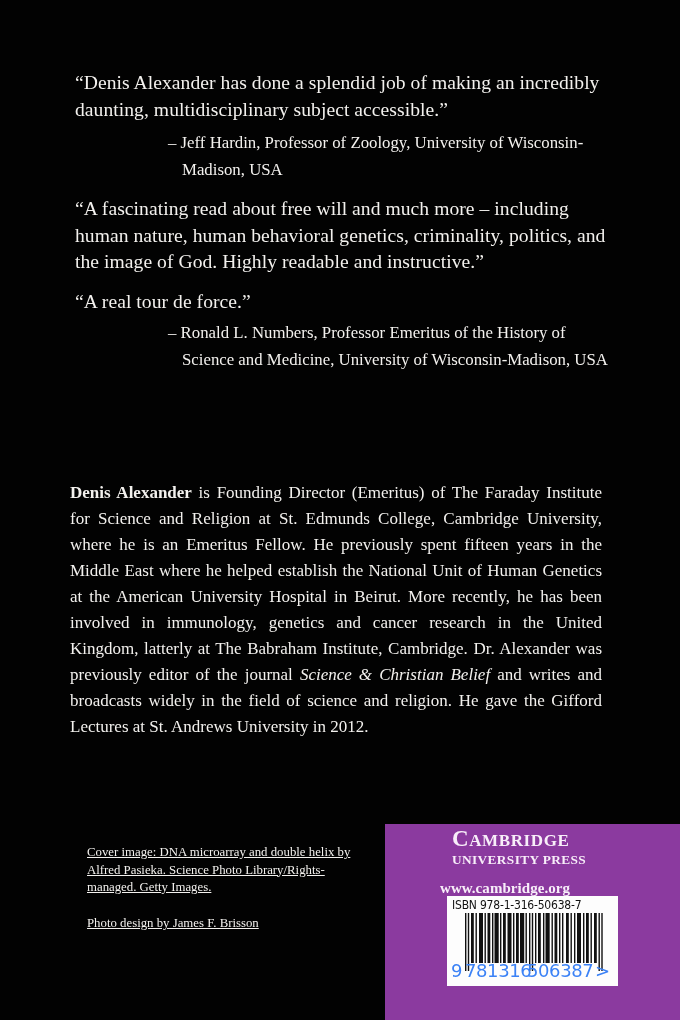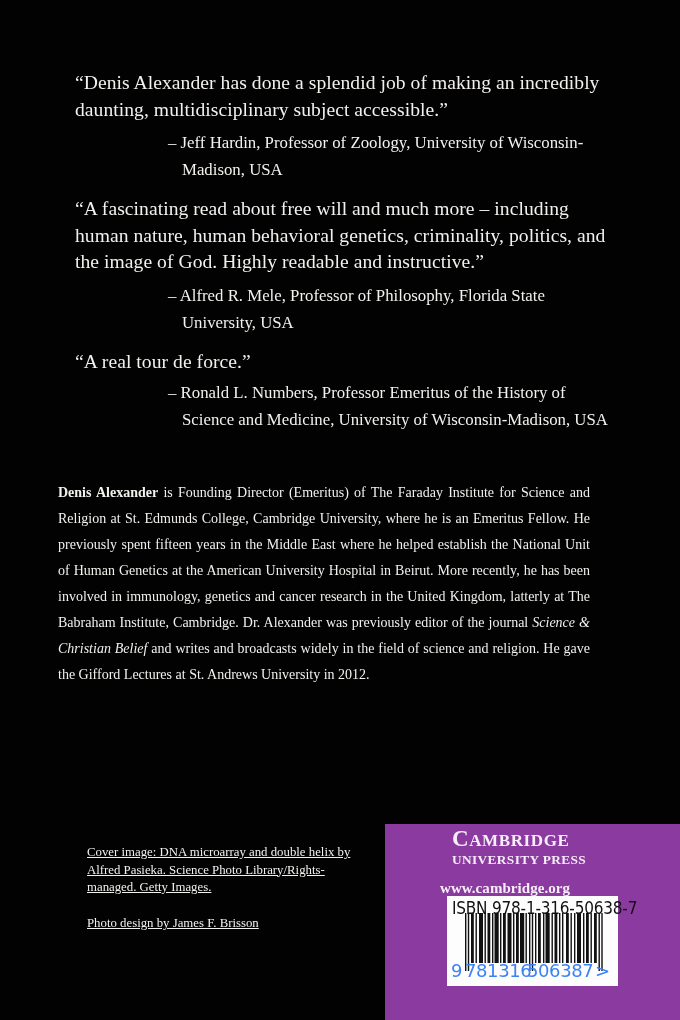--- a/index.html
+++ b/index.html
@@ -40,24 +40,24 @@
     padding-left: 14px;
     text-indent: -14px;
   }
   .blurb { margin-bottom: 13px; }
   .blurb.b1 .quote { }
   .blurb.b2 { margin-top: 0; }
   .blurb.b3 .attribution { margin-top: 4px; }
 
   .bio {
     position: absolute;
-    left: 58px;
+    left: 70px;
     top: 480px;
     width: 532px;
-    font-size: 14px;
+    font-size: 17px;
     line-height: 26px;
     text-align: justify;
     margin: 0;
   }
   .bio b { font-weight: bold; }
   .bio i { font-style: italic; }
 
   .credits {
     position: absolute;
     left: 75px;
@@ -117,21 +117,21 @@
     top: 72px;
     width: 171px;
     height: 90px;
     background: #fdfdfd;
   }
   .isbn-text {
     position: absolute;
     left: 5px;
     top: 2px;
     font-family: "DejaVu Sans Condensed", "DejaVu Sans", sans-serif;
-    font-size: 17px;
+    font-size: 12px;
     color: #111;
     white-space: nowrap;
     letter-spacing: -0.2px;
   }
   .bars {
     position: absolute;
     left: 18px;
     top: 17px;
     width: 140px;
     height: 58px;
@@ -158,21 +158,20 @@
 
 <div class="page">
 
   <div class="blurbs">
     <div class="blurb b1">
       <p class="quote">“Denis Alexander has done a splendid job of making an incredibly daunting, multidisciplinary subject accessible.”</p>
       <p class="attribution">– Jeff Hardin, Professor of Zoology, University of Wisconsin-Madison, USA</p>
     </div>
     <div class="blurb b2">
       <p class="quote">“A fascinating read about free will and much more – including human nature, human behavioral genetics, criminality, politics, and the image of God. Highly readable and instructive.”</p>
-      <p class="attribution">– Alfred R. Mele, Professor of Philosophy, Florida State University, USA</p>
     </div>
     <div class="blurb b3">
       <p class="quote">“A real tour de force.”</p>
       <p class="attribution">– Ronald L. Numbers, Professor Emeritus of the History of Science and Medicine, University of Wisconsin-Madison, USA</p>
     </div>
   </div>
 
   <p class="bio"><b>Denis Alexander</b><span> is Founding Director (Emeritus) of The Faraday Institute for Science and Religion at St. Edmunds College, Cambridge University, where he is an Emeritus Fellow. He previously spent fifteen years in the Middle East where he helped establish the National Unit of Human Genetics at the American University Hospital in Beirut. More recently, he has been involved in immunology, genetics and cancer research in the United Kingdom, latterly at The Babraham Institute, Cambridge. Dr. Alexander was previously editor of the journal </span><i>Science &amp; Christian Belief</i><span> and writes and broadcasts widely in the field of science and religion. He gave the Gifford Lectures at St. Andrews University in 2012.</span></p>
 
   <div class="credits">

